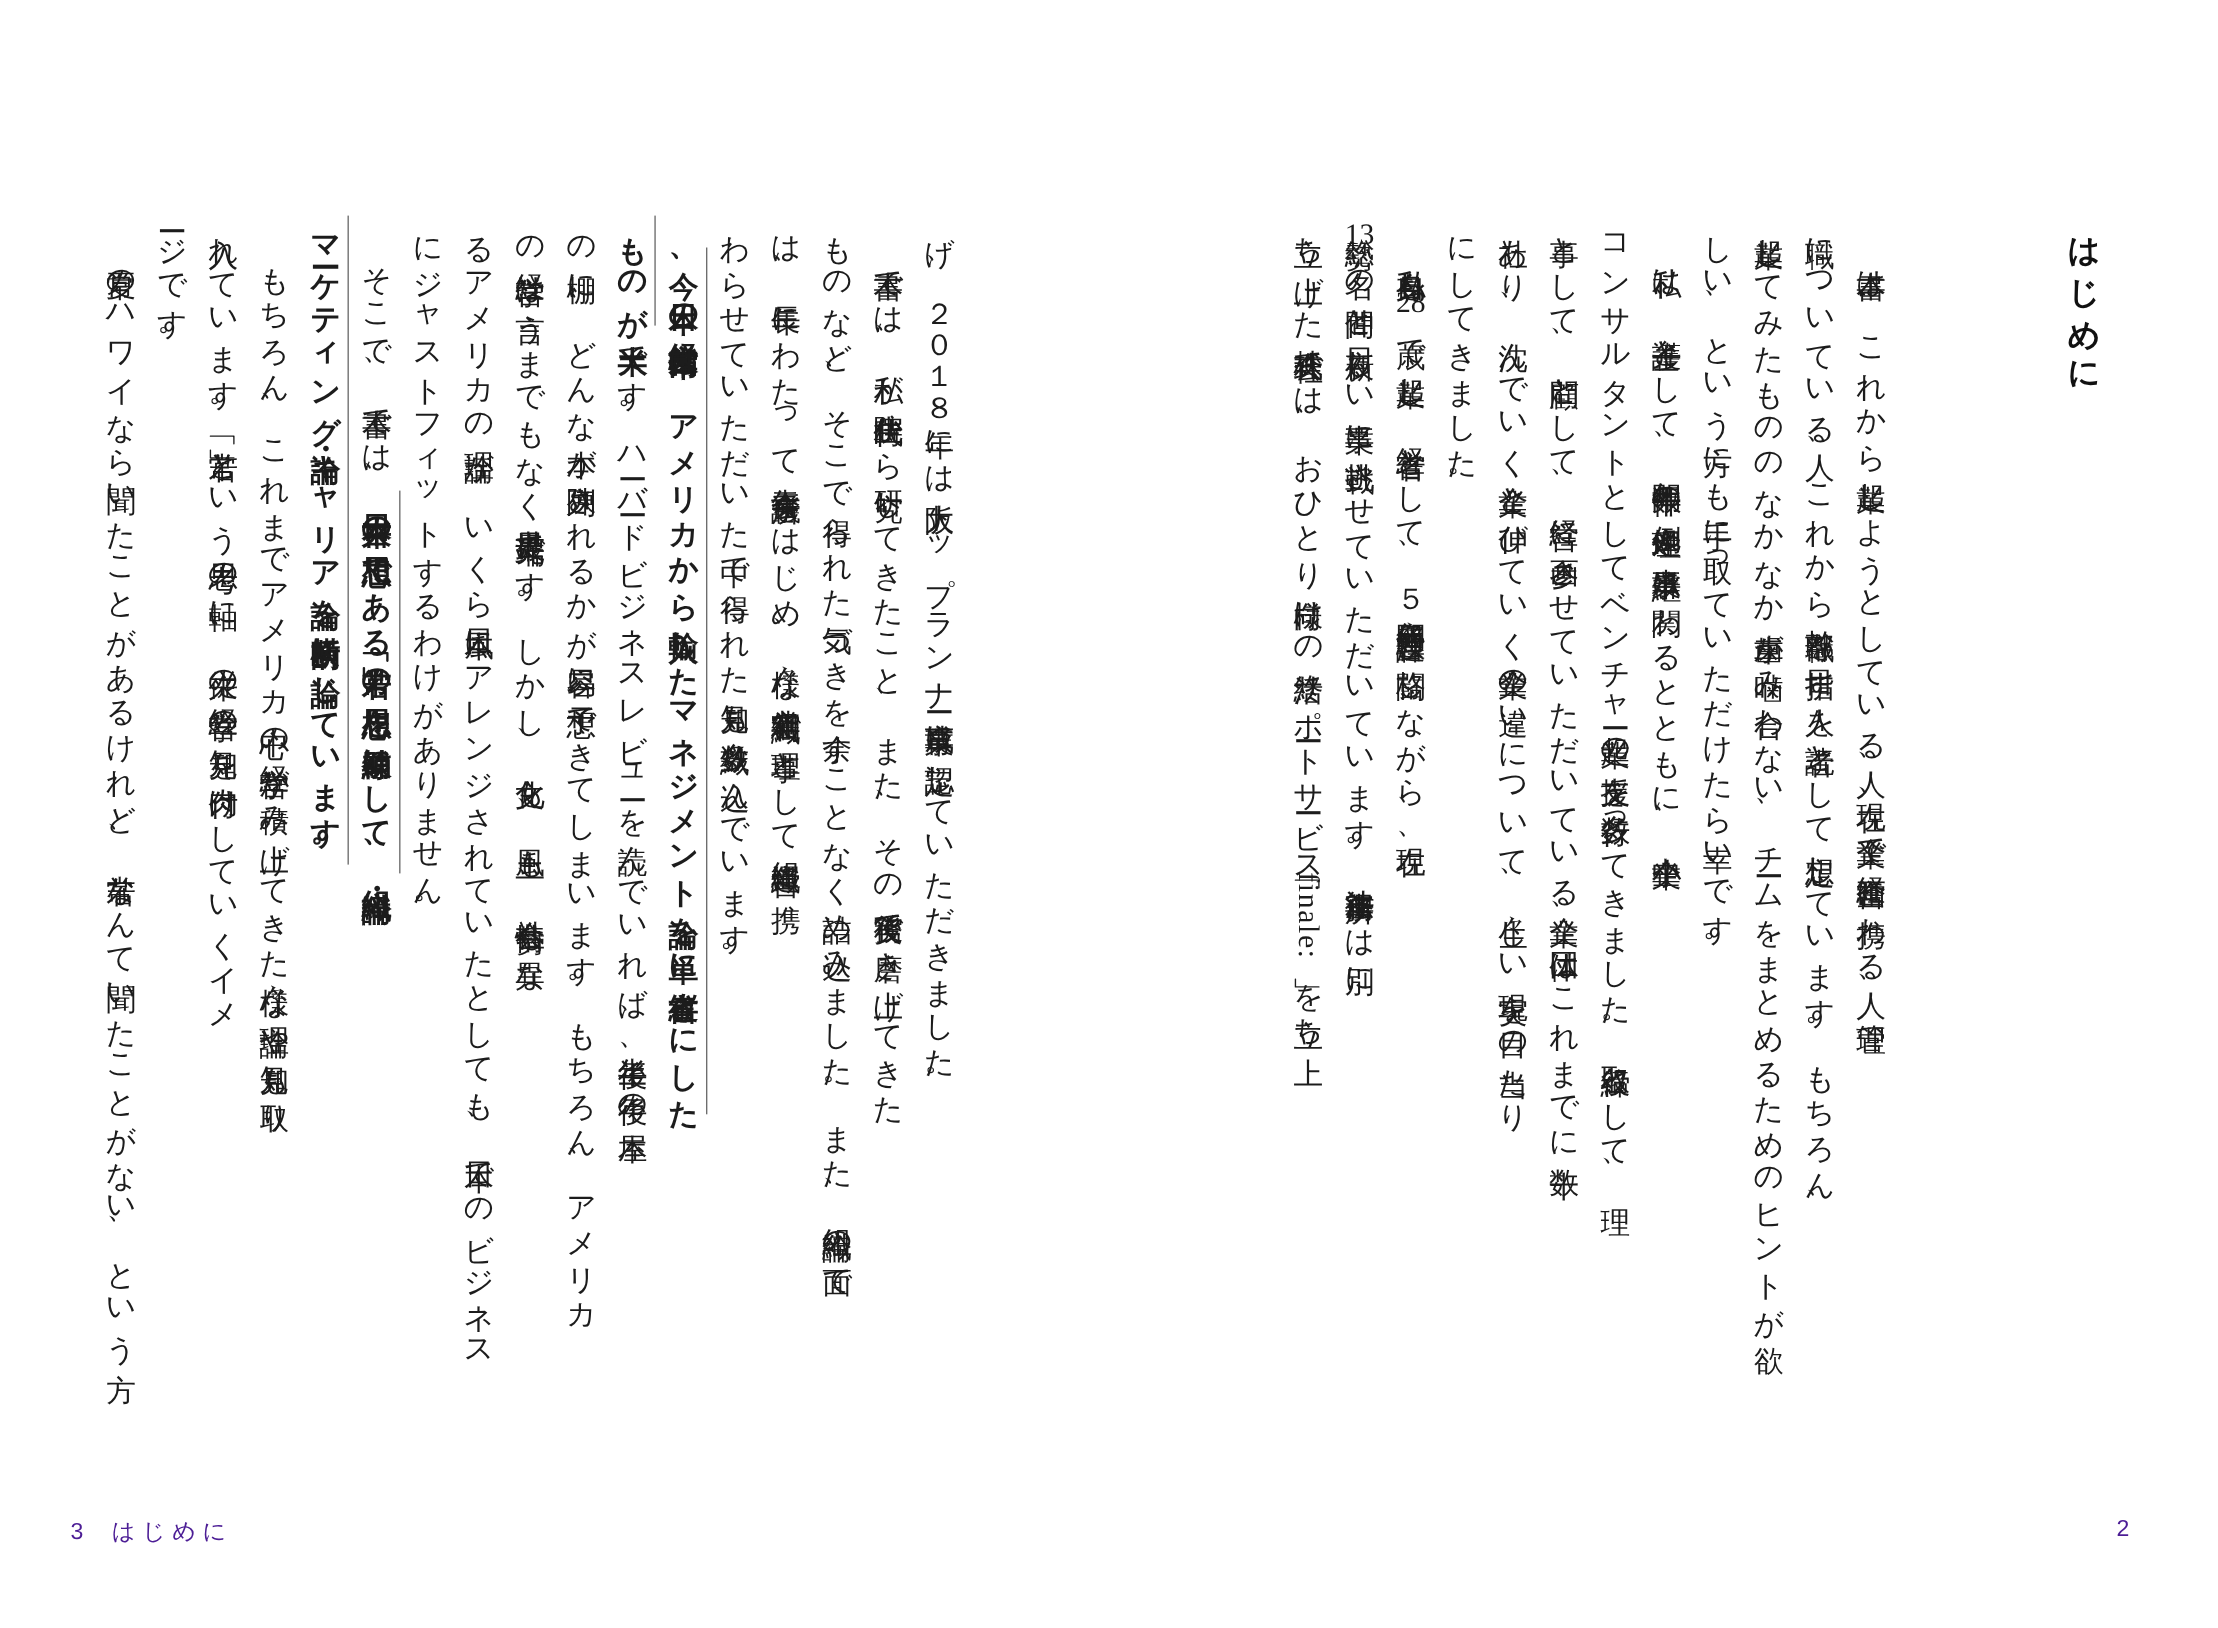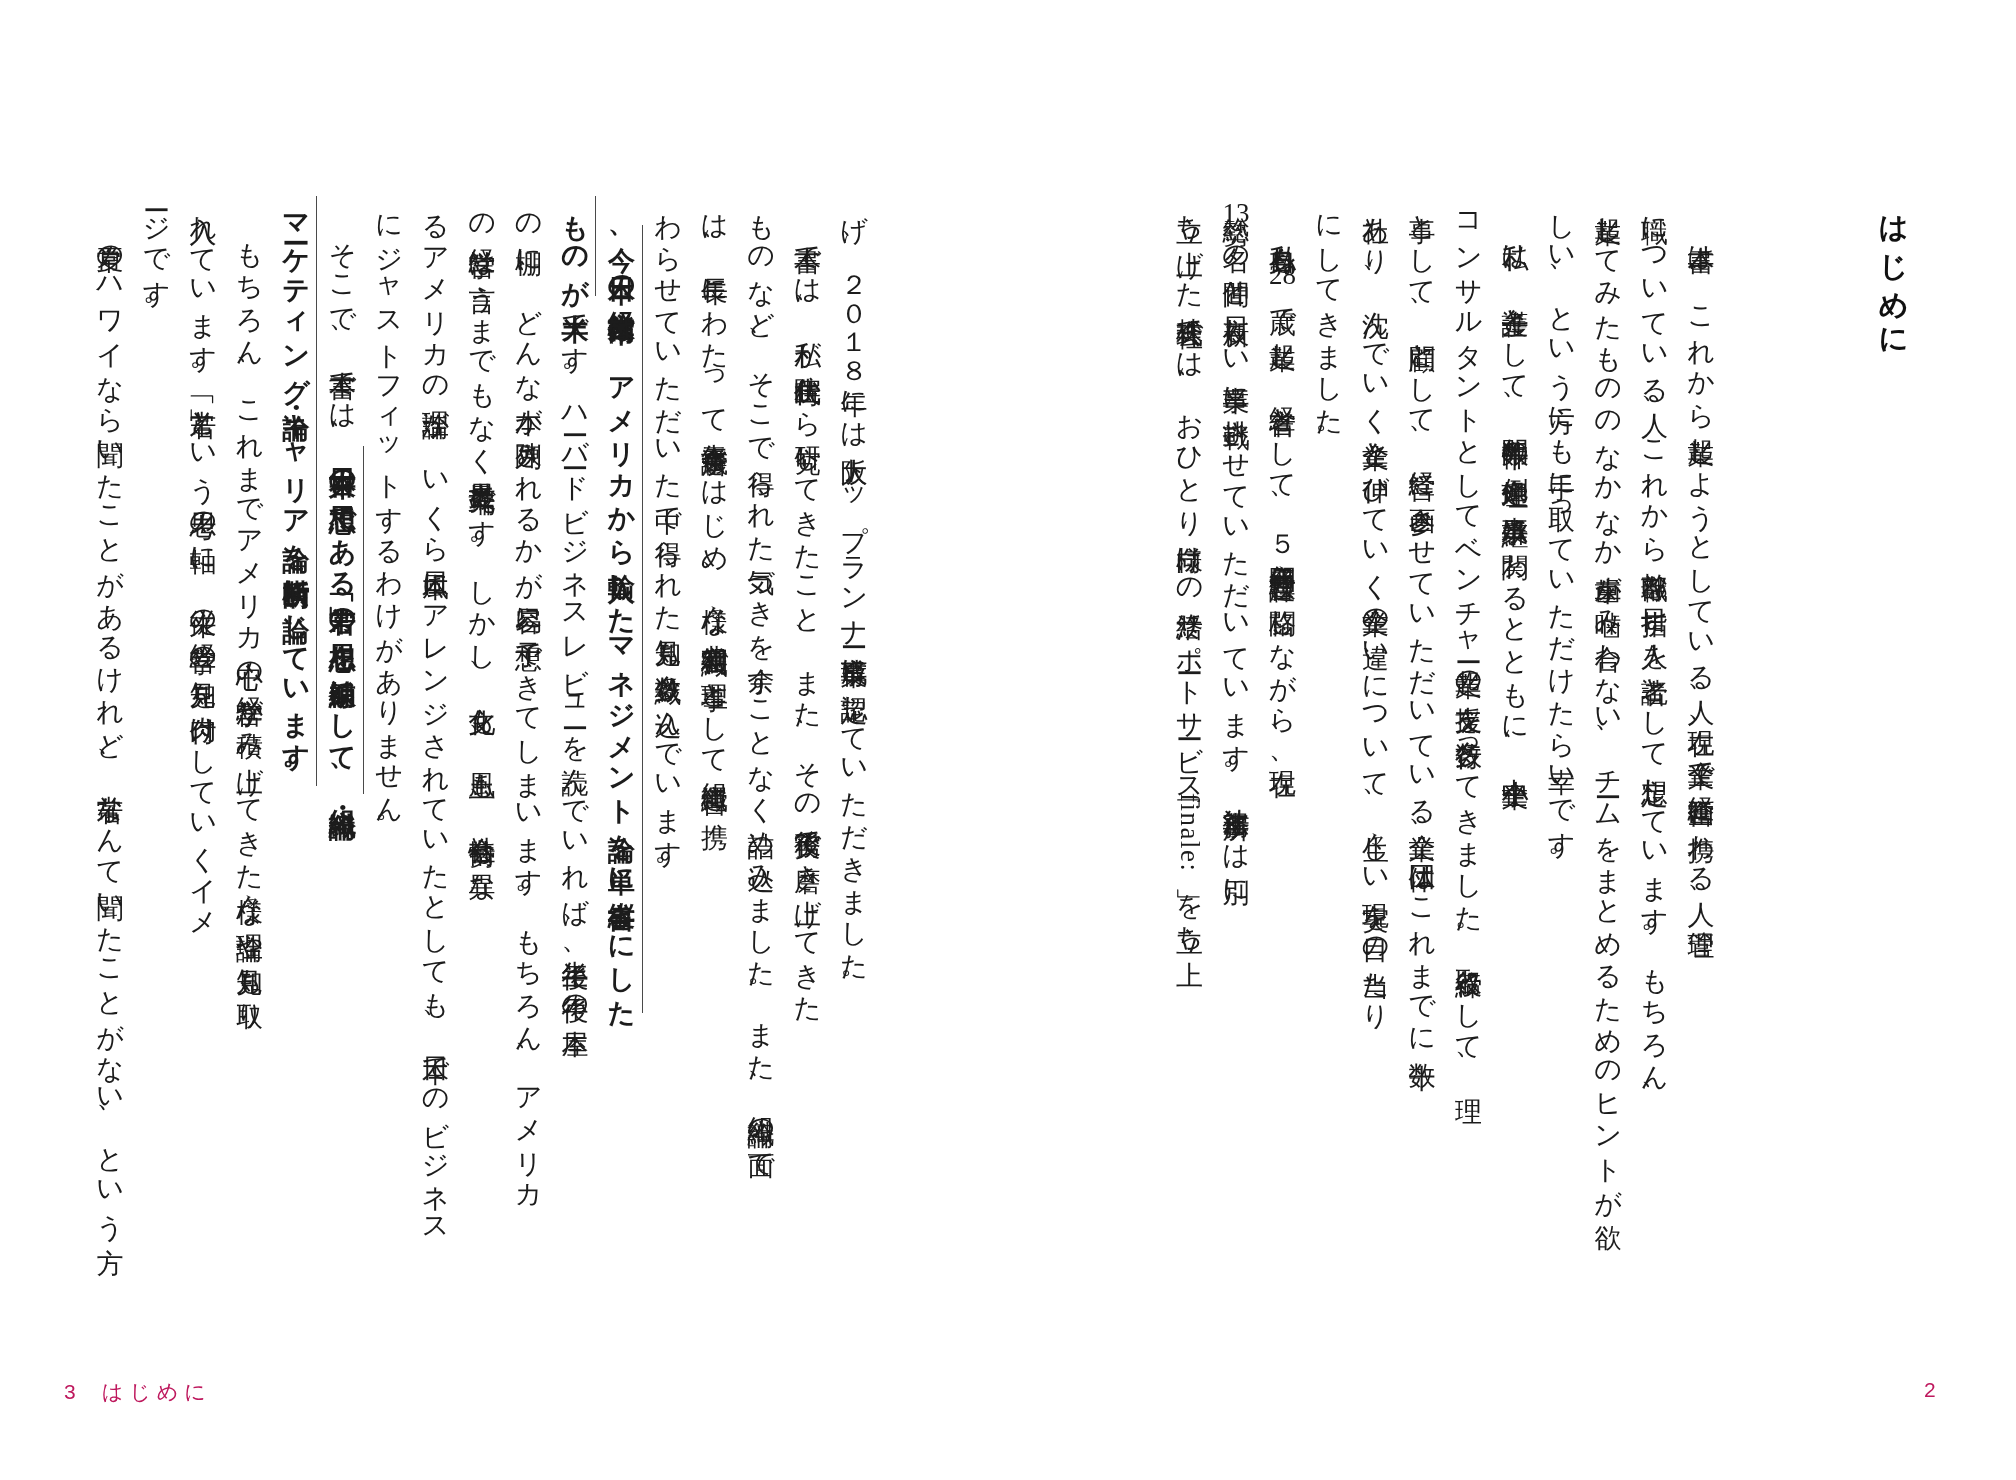--- a/index.html
+++ b/index.html
@@ -45,21 +45,21 @@
     font-size: 29px;
     letter-spacing: 4px;
     color: #111111;
   }
   #body-right { left: 1166px; top: 196px; width: 558px; }
   #body-left  { left: 86px;  top: 196px; width: 791px; }
   .footer {
     position: absolute;
     font-family: "Liberation Sans", "DejaVu Sans", sans-serif;
     font-size: 21px;
-    color: #be185d;
+    color: #4c1d95;
   }
   #footer-left { left: 64px; top: 1378px; }
   #footer-left .section-title { margin-left: 26px; letter-spacing: 6px; }
   #footer-right { left: 1924px; top: 1378px; }
 </style>
 </head>
 <body>
 
 <div class="spread">
 

